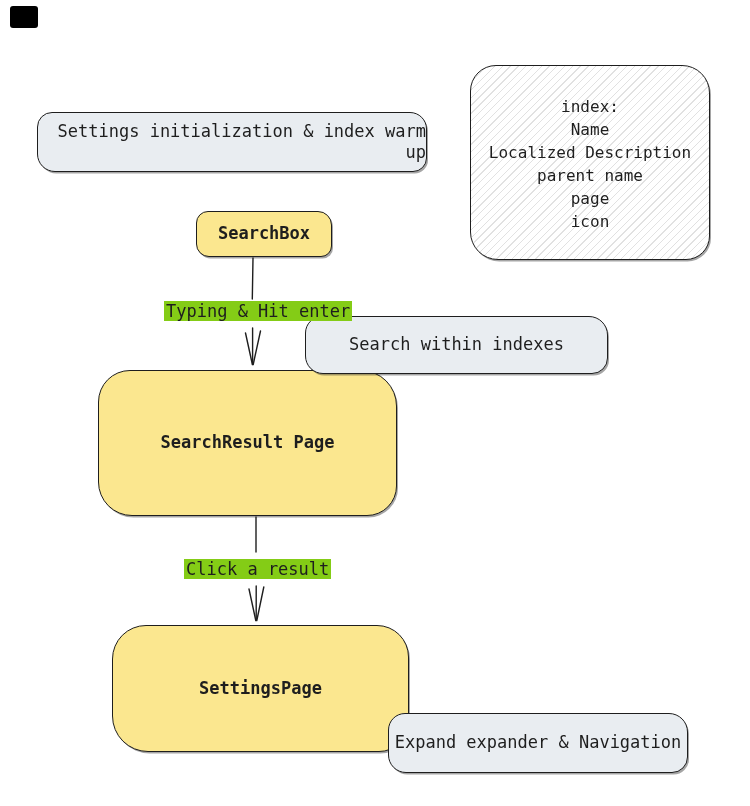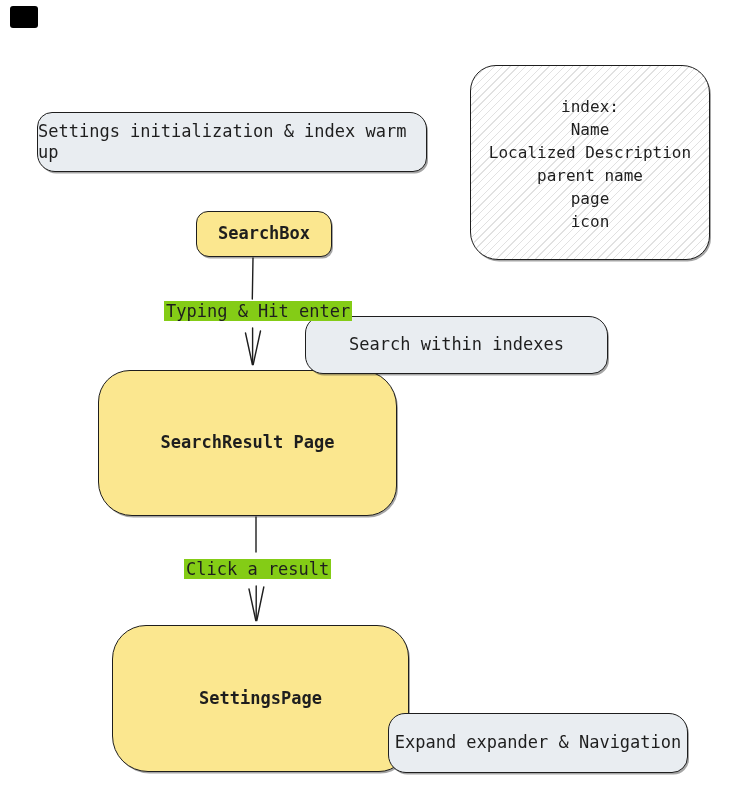--- a/index.html
+++ b/index.html
@@ -12,40 +12,40 @@
     font-family: "DejaVu Sans Mono", "Liberation Mono", monospace;
     color: #1e1e1e;
   }
   .node {
     position: absolute;
     box-sizing: border-box;
     border: 1.7px solid #1e1e1e;
     display: flex;
     align-items: center;
     justify-content: center;
-    text-align: left;
+    text-align: right;
     font-size: 17px;
     line-height: 1.25;
     box-shadow: 1.5px 2px 0 -0.5px rgba(30,30,30,0.40);
   }
   .yellow { background: #fbe78f; font-weight: bold; }
   .gray   { background: #e9edf1; }
   .hatch  {
     background-color: #ffffff;
     background-image: repeating-linear-gradient(135deg,
       rgba(120,120,120,0.22) 0px, rgba(120,120,120,0.22) 1px,
       transparent 1px, transparent 5.5px);
   }
   #node-settings-init { left: 37px;  top: 112px; width: 390px; height: 60px;  border-radius: 15px 17px 14px 18px; z-index: 3; }
   #node-index-info    { left: 470px; top: 65px;  width: 240px; height: 195px; border-radius: 26px 28px 24px 28px; z-index: 2;
                         flex-direction: column; font-size: 16px; line-height: 23px; padding-top: 2px; }
   #node-search-box    { left: 196px; top: 211px; width: 136px; height: 46px;  border-radius: 12px 14px 11px 13px; z-index: 2; }
   #node-search-within { left: 305px; top: 316px; width: 303px; height: 58px;  border-radius: 17px 19px 16px 18px; z-index: 4; }
   #node-search-result { left: 98px;  top: 370px; width: 299px; height: 146px; border-radius: 32px 36px 30px 34px; z-index: 3; }
-  #node-settings-page { left: 112px; top: 625px; width: 297px; height: 147px; border-radius: 34px 32px 30px 36px; z-index: 2; }
+  #node-settings-page { left: 112px; top: 625px; width: 297px; height: 127px; border-radius: 34px 32px 30px 36px; z-index: 2; }
   #node-expand-nav    { left: 388px; top: 713px; width: 300px; height: 60px;  border-radius: 17px 19px 16px 18px; z-index: 3; }
   .edge-label {
     position: absolute;
     font-size: 17px;
     white-space: nowrap;
     z-index: 5;
     background: #84cc16;
     padding: 0 2px;
   }
   #label-typing { left: 164px; top: 301px; }

